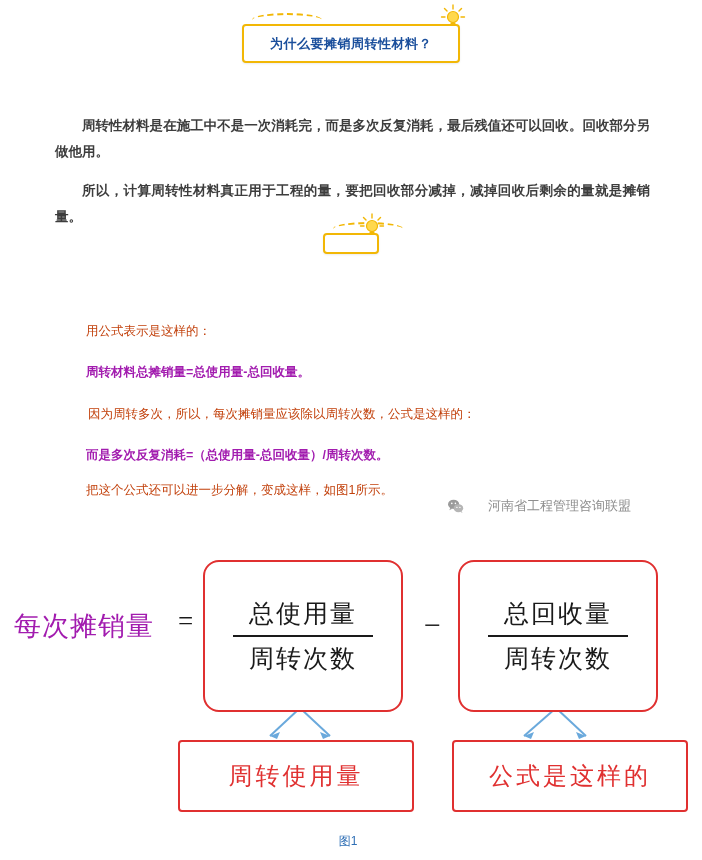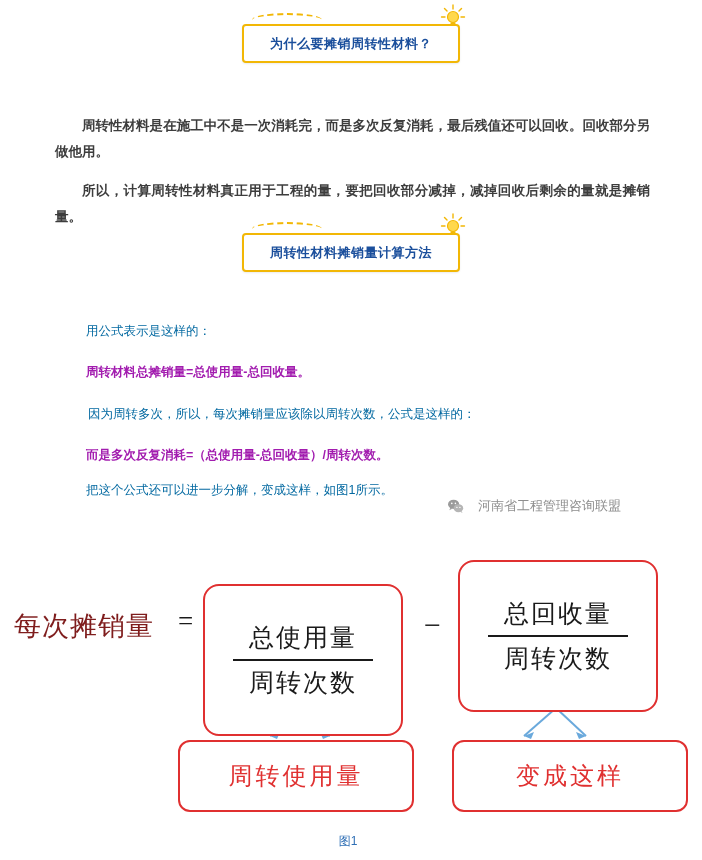--- a/index.html
+++ b/index.html
@@ -66,52 +66,52 @@
     text-align: justify;
   }
   .para.indent {
     text-indent: 2em;
     font-weight: bold;
   }
   .small-para {
     position: absolute;
     font-size: 12.5px;
     line-height: 22px;
-    color: #0369a1;
+    color: #c2410c;
   }
   .formula-line {
     position: absolute;
     font-size: 12.5px;
     line-height: 22px;
     color: #a21caf;
     font-weight: bold;
   }
 
   
   .wechat {
     position: absolute;
     left: 447px;
     top: 497px;
     display: flex;
     align-items: center;
-    gap: 14px;
+    gap: 24px;
     color: #8e8e8e;
     font-size: 13px;
   }
   .wechat .wc-icon {
     width: 17px;
     height: 17px;
     display: inline-block;
   }
   .fig-label-left {
     position: absolute;
     left: 14px;
     top: 608px;
     font-size: 27px;
-    color: #7f1d1d;
+    color: #a21caf;
     font-family: "Liberation Serif", serif;
     letter-spacing: 1px;
   }
   .eq-sign {
     position: absolute;
     left: 178px;
     top: 606px;
     font-size: 27px;
     color: #1a1a1a;
     font-family: "Liberation Serif", serif;
@@ -143,21 +143,21 @@
   }
   .frac-bar {
     width: 140px;
     height: 2px;
     background: #1a1a1a;
     margin: 2px 0;
   }
   .result-box {
     position: absolute;
     border: 2.5px solid #e03030;
-    border-radius: 12px;
+    border-radius: 4px;
     background: #ffffff;
     display: flex;
     align-items: center;
     justify-content: center;
   }
   .result-box span {
     font-size: 24px;
     color: #e03030;
     font-family: "Liberation Serif", serif;
     letter-spacing: 3px;
@@ -209,21 +209,20 @@
           <line x1="13" y1="1" x2="13" y2="5"></line>
           <line x1="4.5" y1="4.5" x2="7" y2="7"></line>
           <line x1="21.5" y1="4.5" x2="19" y2="7"></line>
           <line x1="1.5" y1="13" x2="5" y2="13"></line>
           <line x1="24.5" y1="13" x2="21" y2="13"></line>
         </g>
         <circle cx="13" cy="13" r="5.5" fill="#ffd84d" stroke="#f2b705" stroke-width="1.2"></circle>
         <rect x="10.6" y="18.2" width="4.8" height="3" rx="1" fill="#f2b705"></rect>
       </svg>
     </div>
-    <div class="banner-text">周转性材料摊销量计算方法</div>
   </div>
 </div>
 
 <div class="small-para" style="left:86px; top:320px;">用公式表示是这样的：</div>
 
 <div class="formula-line" style="left:86px; top:361px;">周转材料总摊销量=总使用量-总回收量。</div>
 
 <div class="small-para" style="left:88px; top:403px;">因为周转多次，所以，每次摊销量应该除以周转次数，公式是这样的：</div>
 
 <div class="formula-line" style="left:86px; top:444px;">而是多次反复消耗=（总使用量-总回收量）/周转次数。</div>
@@ -254,33 +253,33 @@
   <line x1="300" y1="168" x2="270" y2="196" stroke="#6aa9dc" stroke-width="2"></line>
   <polygon points="270,196 280,192 277,199" fill="#6aa9dc"></polygon>
   <line x1="300" y1="168" x2="330" y2="196" stroke="#6aa9dc" stroke-width="2"></line>
   <polygon points="330,196 320,192 323,199" fill="#6aa9dc"></polygon>
   <line x1="556" y1="168" x2="524" y2="196" stroke="#6aa9dc" stroke-width="2"></line>
   <polygon points="524,196 534,192 531,199" fill="#6aa9dc"></polygon>
   <line x1="556" y1="168" x2="586" y2="196" stroke="#6aa9dc" stroke-width="2"></line>
   <polygon points="586,196 576,192 579,199" fill="#6aa9dc"></polygon>
 </svg>
 
-<div class="frac-box" style="left:203px; top:560px; width:196px; height:148px;margin-top:24px;">
+<div class="frac-box" style="left:203px; top:560px; width:196px; height:148px;">
   <div class="num">总使用量</div>
   <div class="frac-bar"></div>
   <div class="den">周转次数</div>
 </div>
 
 <div class="frac-box" style="left:458px; top:560px; width:196px; height:148px;align-items:center;">
   <div class="num">总回收量</div>
   <div class="frac-bar"></div>
   <div class="den">周转次数</div>
 </div>
 
 <div class="result-box" style="left:178px; top:740px; width:232px; height:68px;">
   <span>周转使用量</span>
 </div>
 
 <div class="result-box" style="left:452px; top:740px; width:232px; height:68px;">
-  <span>变成这样</span>
+  <span>公式是这样的</span>
 </div>
 
 <div class="fig-caption">图1</div>
 
 </body></html>

